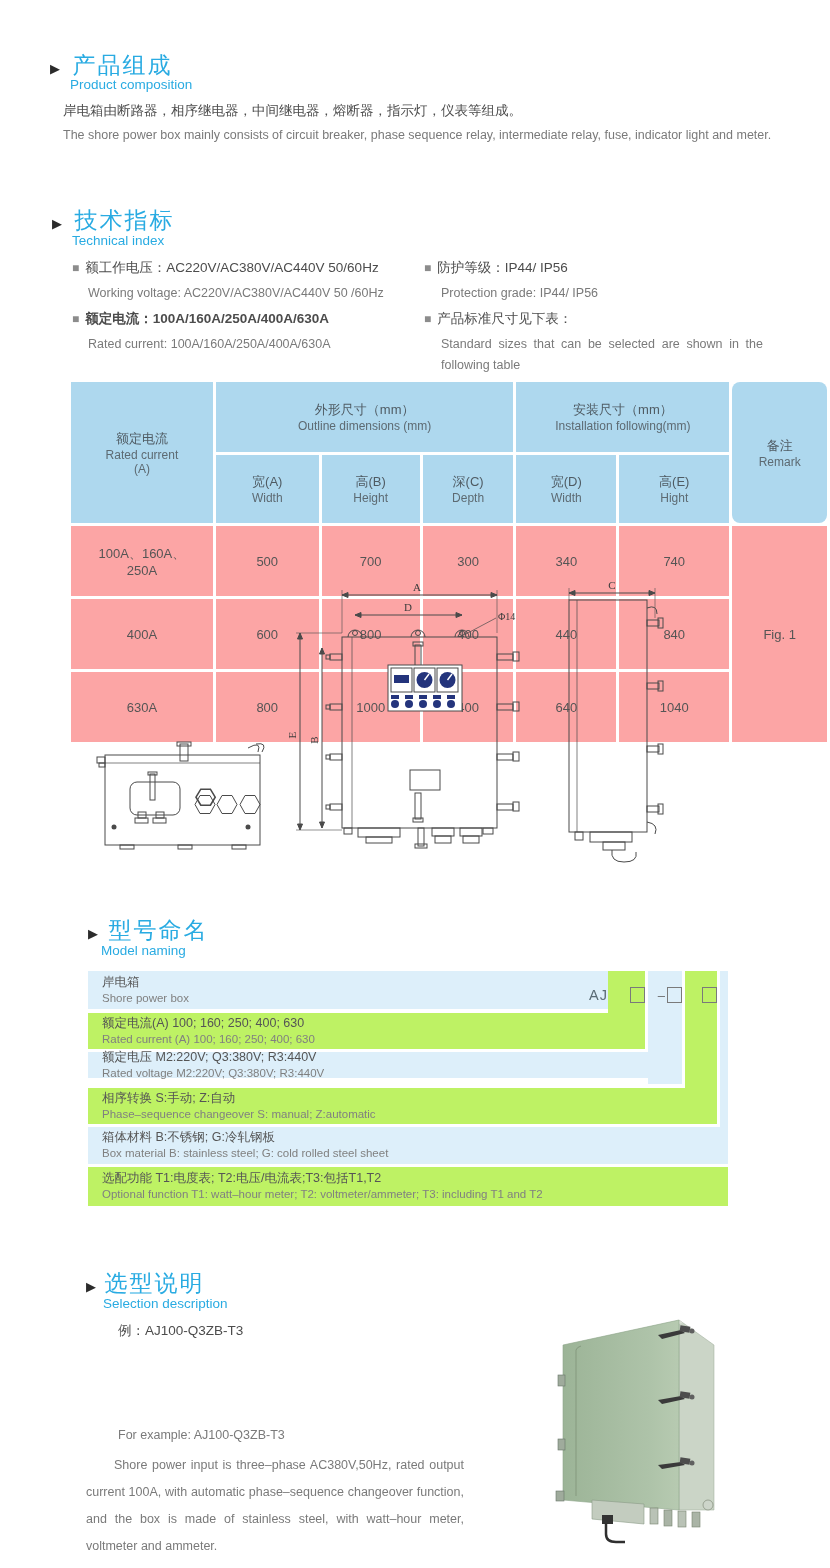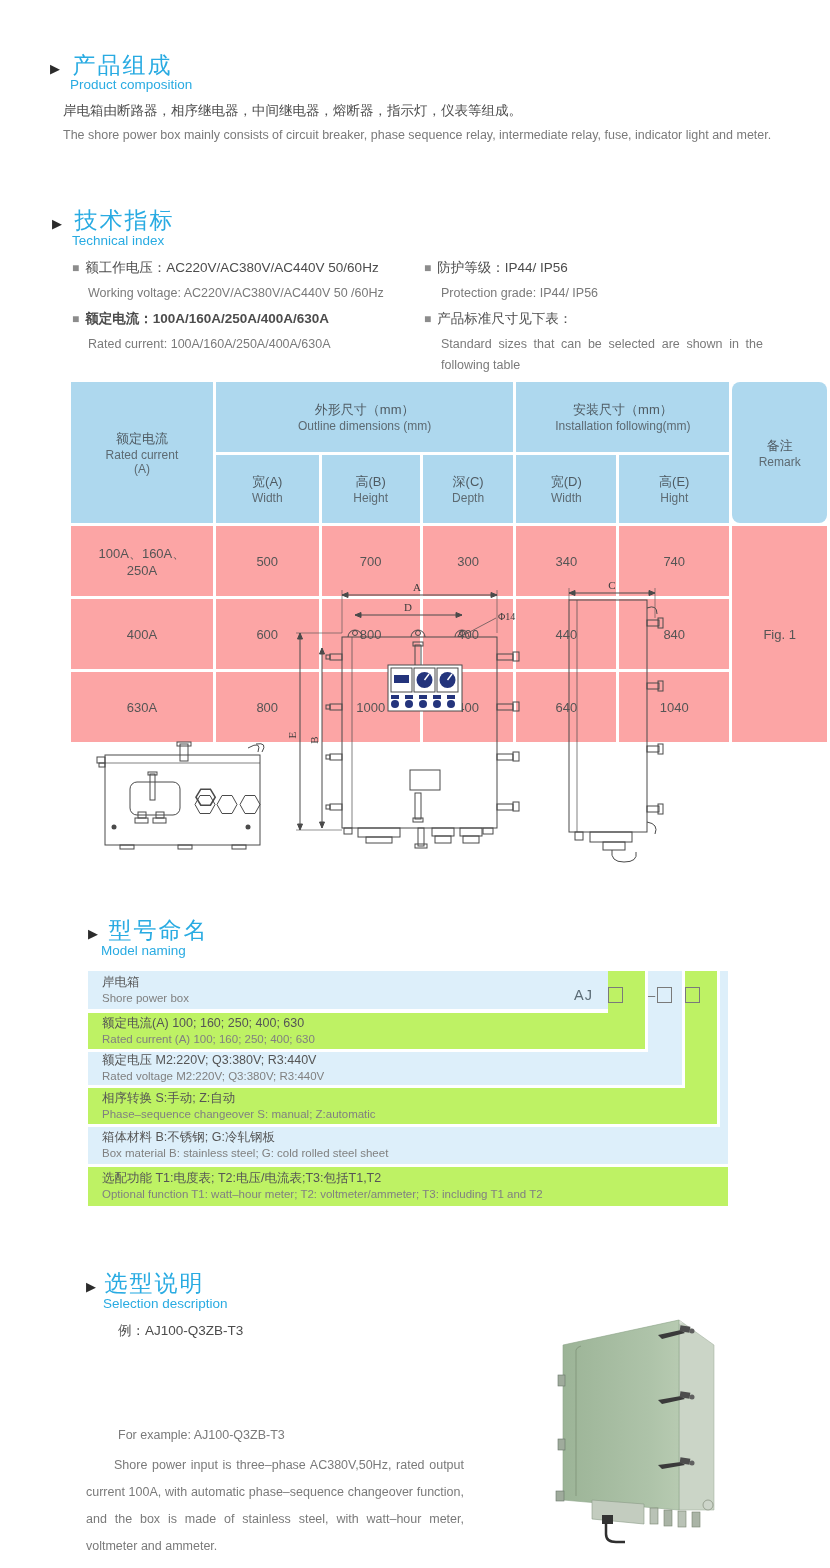--- a/index.html
+++ b/index.html
@@ -19,21 +19,21 @@
   td.bd{background:#fca5a5;color:#555;font-size:13px;}
   .hd .l1{font-size:13px;}
   .hd .l2{font-size:12px;color:#5d6a72;}
   
   .nm-row{position:absolute;display:flex;flex-direction:column;justify-content:center;padding-left:14px;box-sizing:border-box;}
   .nm-blue{background:#ddeffa;}
   .nm-grey{background:#bef264;}
   .nm-cn{font-size:12.5px;color:#555;line-height:1.35;}
   .nm-en{font-size:11.5px;color:#808080;line-height:1.35;}
   .nm-strip{position:absolute;top:0;}
-  .code-cell{position:absolute;top:0;height:48px;display:flex;align-items:center;justify-content:flex-start;}
+  .code-cell{position:absolute;top:0;height:48px;display:flex;align-items:center;justify-content:flex-end;}
   .code-box{display:inline-block;width:13px;height:14px;border:1.5px solid #7a7a7a;background:transparent;}
   .code-dash{color:#6b6b6b;font-size:13px;margin-right:2px;}
   .code-aj{font-size:14.5px;color:#5a6b75;letter-spacing:1px;}
   .just{text-align:justify;}
   svg text{font-family:"Liberation Serif","DejaVu Serif",serif;fill:#3c3c3c;}
 </style>
 </head>
 <body>
 
 <div id="page">
@@ -314,21 +314,21 @@
     <div class="nm-strip nm-blue" style="left:632px;width:8px;height:193px;"></div>
 
     <div class="nm-row nm-blue" style="left:0;top:0;width:520px;height:38px;">
       <div class="nm-cn">岸电箱</div>
       <div class="nm-en">Shore power box</div>
     </div>
     <div class="nm-row nm-grey" style="left:0;top:42px;width:557px;height:36px;">
       <div class="nm-cn">额定电流(A)  100; 160; 250; 400; 630</div>
       <div class="nm-en">Rated current (A) 100; 160; 250; 400; 630</div>
     </div>
-    <div class="nm-row nm-blue" style="left:0;top:81px;width:594px;height:33px;">
+    <div class="nm-row nm-blue" style="left:0;top:81px;width:594px;height:26px;">
       <div class="nm-cn">额定电压   M2:220V;  Q3:380V;  R3:440V</div>
       <div class="nm-en">Rated voltage  M2:220V;  Q3:380V;  R3:440V</div>
     </div>
     <div class="nm-row nm-grey" style="left:0;top:117px;width:629px;height:36px;">
       <div class="nm-cn">相序转换  S:手动; Z:自动</div>
       <div class="nm-en">Phase–sequence changeover  S: manual;  Z:automatic</div>
     </div>
     <div class="nm-row nm-blue" style="left:0;top:156px;width:640px;height:37px;">
       <div class="nm-cn">箱体材料     B:不锈钢;  G:冷轧钢板</div>
       <div class="nm-en">Box material    B: stainless steel; G: cold rolled steel sheet</div>

